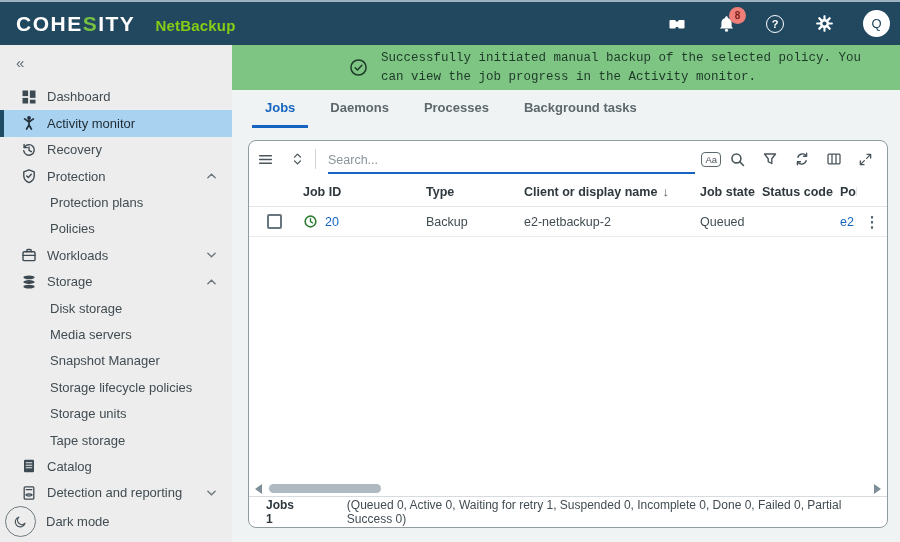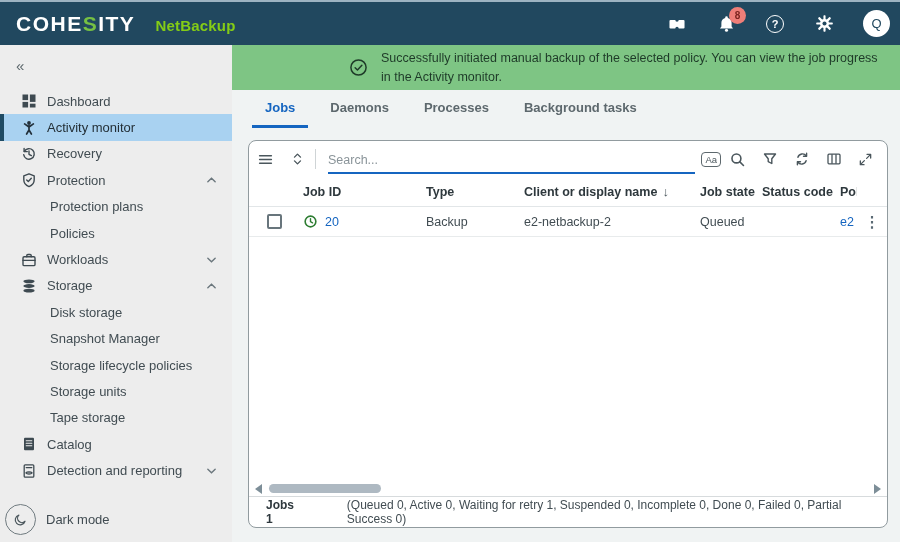--- a/index.html
+++ b/index.html
@@ -55,21 +55,21 @@
   .chev { margin-left:auto; margin-right:15px; }
   .chev.down { transform:rotate(180deg); }
   .darkmode-row { margin-top:auto; margin-bottom:5px; height:36px; display:flex; align-items:center; padding-left:5px; gap:10px; cursor:pointer; }
   .moon-circle { width:31px; height:31px; border:1px solid #707b80; border-radius:50%;
     display:flex; align-items:center; justify-content:center; }
   .darkmode-label { font-size:13px; color:#414c52; }
 
   
   .main { position:absolute; left:232px; top:45px; right:0; bottom:0; background:#f0f3f3; }
   .banner {
-    height:45px; background:#7ec584; display:flex; align-items:center; gap:13px; padding-left:117px;
+    height:45px; background:#7ec584; display:flex; align-items:center; gap:13px; padding-left:117px;font-family:Liberation Mono, monospace;
   }
   .banner-text { font-size:12.5px; line-height:1.45; color:#1e3a28; max-width:505px; }
 
   .tabbar { height:38px; display:flex; align-items:stretch; padding-left:20px; }
   .tab {
     padding:0 13px; display:flex; align-items:center; font-size:13px; color:#5d686d;
     border-bottom:3px solid transparent; margin-right:9px; cursor:pointer;font-weight:bold;
   }
   .tab.active { color:#1565c0; border-bottom-color:#1565c0; }
 
@@ -235,20 +235,23 @@
             <ellipse cx="8" cy="12.7" rx="5.6" ry="1.9"></ellipse>
           </svg>
         </span>
       <span>Storage</span>
       <svg class="chev" width="11" height="8" viewBox="0 0 12 8">
           <polyline points="2,6 6,2 10,6" fill="none" stroke="#6b777d" stroke-width="1.5" stroke-linecap="round"></polyline>
         </svg>
     </div>
     <div class="side-item child">
       <span>Disk storage</span>
+    </div>
+    <div class="side-item child">
+      <span>Media servers</span>
     </div>
     <div class="side-item child">
       <span>Snapshot Manager</span>
     </div>
     <div class="side-item child">
       <span>Storage lifecycle policies</span>
     </div>
     <div class="side-item child">
       <span>Storage units</span>
     </div>

